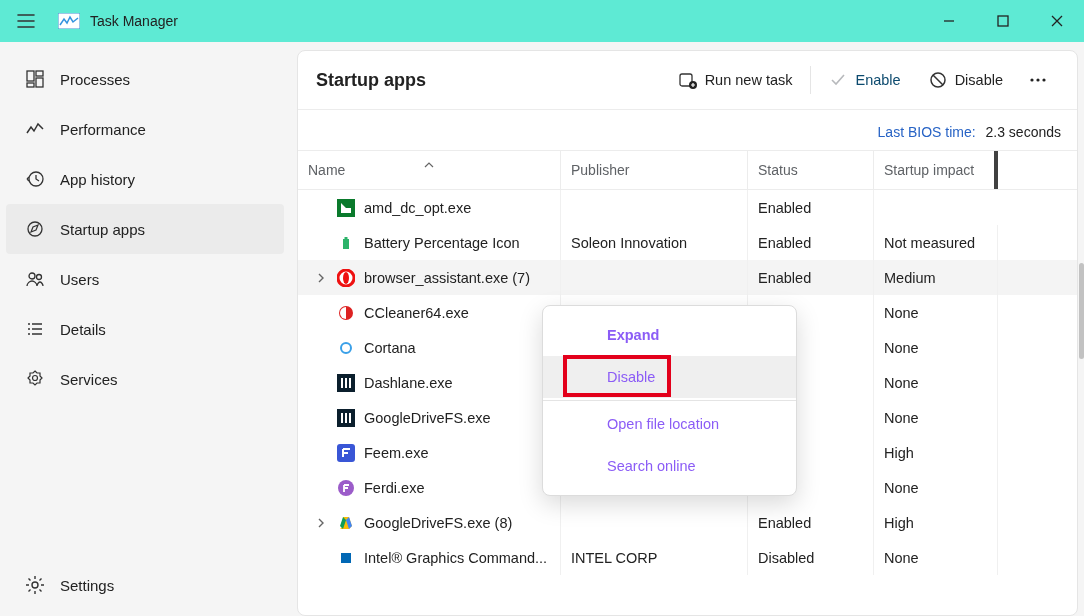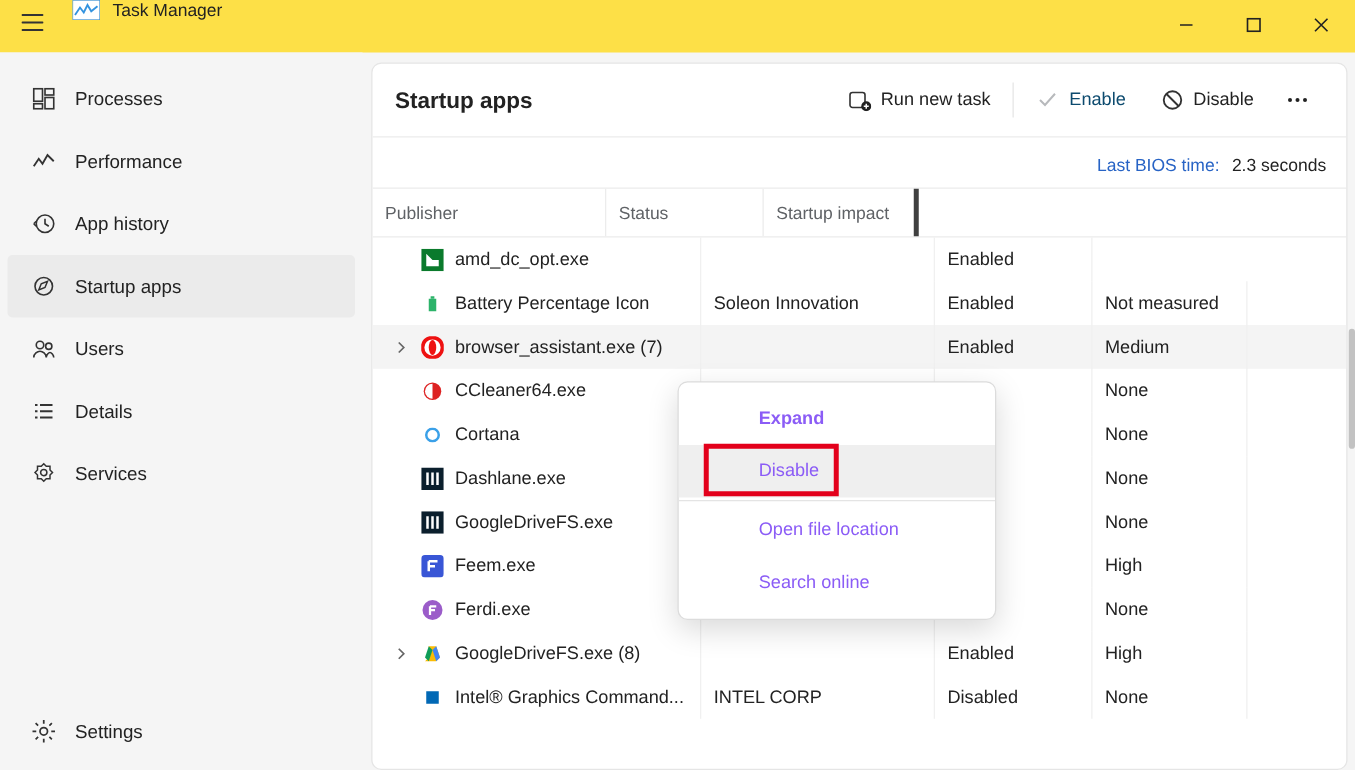--- a/index.html
+++ b/index.html
@@ -1,18 +1,18 @@
 <!DOCTYPE html>
 <html><head>
 <meta charset="utf-8">
 <style>
 * { box-sizing: border-box; margin: 0; padding: 0; font-family: "Segoe UI", Arial, sans-serif; }
 body { width: 1084px; height: 616px; background: #f5f5f5; overflow: hidden; position: relative; }
 
-.titlebar { height: 42px; display: flex; padding-left: 8px; background: #fde047; }
+.titlebar { height: 42px; display: flex; align-items: center; padding-left: 8px; background: #5eead4; }
 .hamburger { width: 36px; height: 36px; display:flex; align-items:center; justify-content:center; cursor:pointer; }
 .hamburger svg { width: 18px; height: 18px; }
 .app-icon { margin-left: 14px; width: 22px; height: 16px; }
 .app-title { margin-left: 10px; font-size: 14px; color: #222; }
 .window-controls { margin-left: auto; display:flex; }
 .winbtn { width: 54px; height: 40px; display:flex; align-items:center; justify-content:center; cursor:pointer; }
 .winbtn svg { width: 14px; height: 14px; }
 
 .sidebar { position: absolute; left: 0; top: 42px; width: 290px; bottom: 0; background: #f5f5f5; padding-top: 12px; }
 .nav-item { height: 50px; display:flex; align-items:center; padding-left: 18px; cursor:pointer; font-size: 15px; color:#222; border-radius: 4px; margin: 0 6px; }
@@ -219,20 +219,26 @@
         </div>
     </div>
   </div>
 
   <div class="bios-line">
     <span class="bios-label">Last BIOS time:</span>
     <span class="bios-value">2.3 seconds</span>
   </div>
 
   <div class="grid-header">
+    <div class="col name">
+      <span>Name</span>
+      <span class="sort-caret"><svg width="10" height="6" viewBox="0 0 10 6">
+            <path d="M1 5l4-4 4 4" fill="none" stroke="#666" stroke-width="1.2"></path>
+          </svg></span>
+    </div>
     <div class="col publisher">
         <span>Publisher</span>
       </div>
     <div class="col status">
         <span>Status</span>
       </div>
     <div class="col impact">
         <span>Startup impact</span>
       </div>
   </div>

